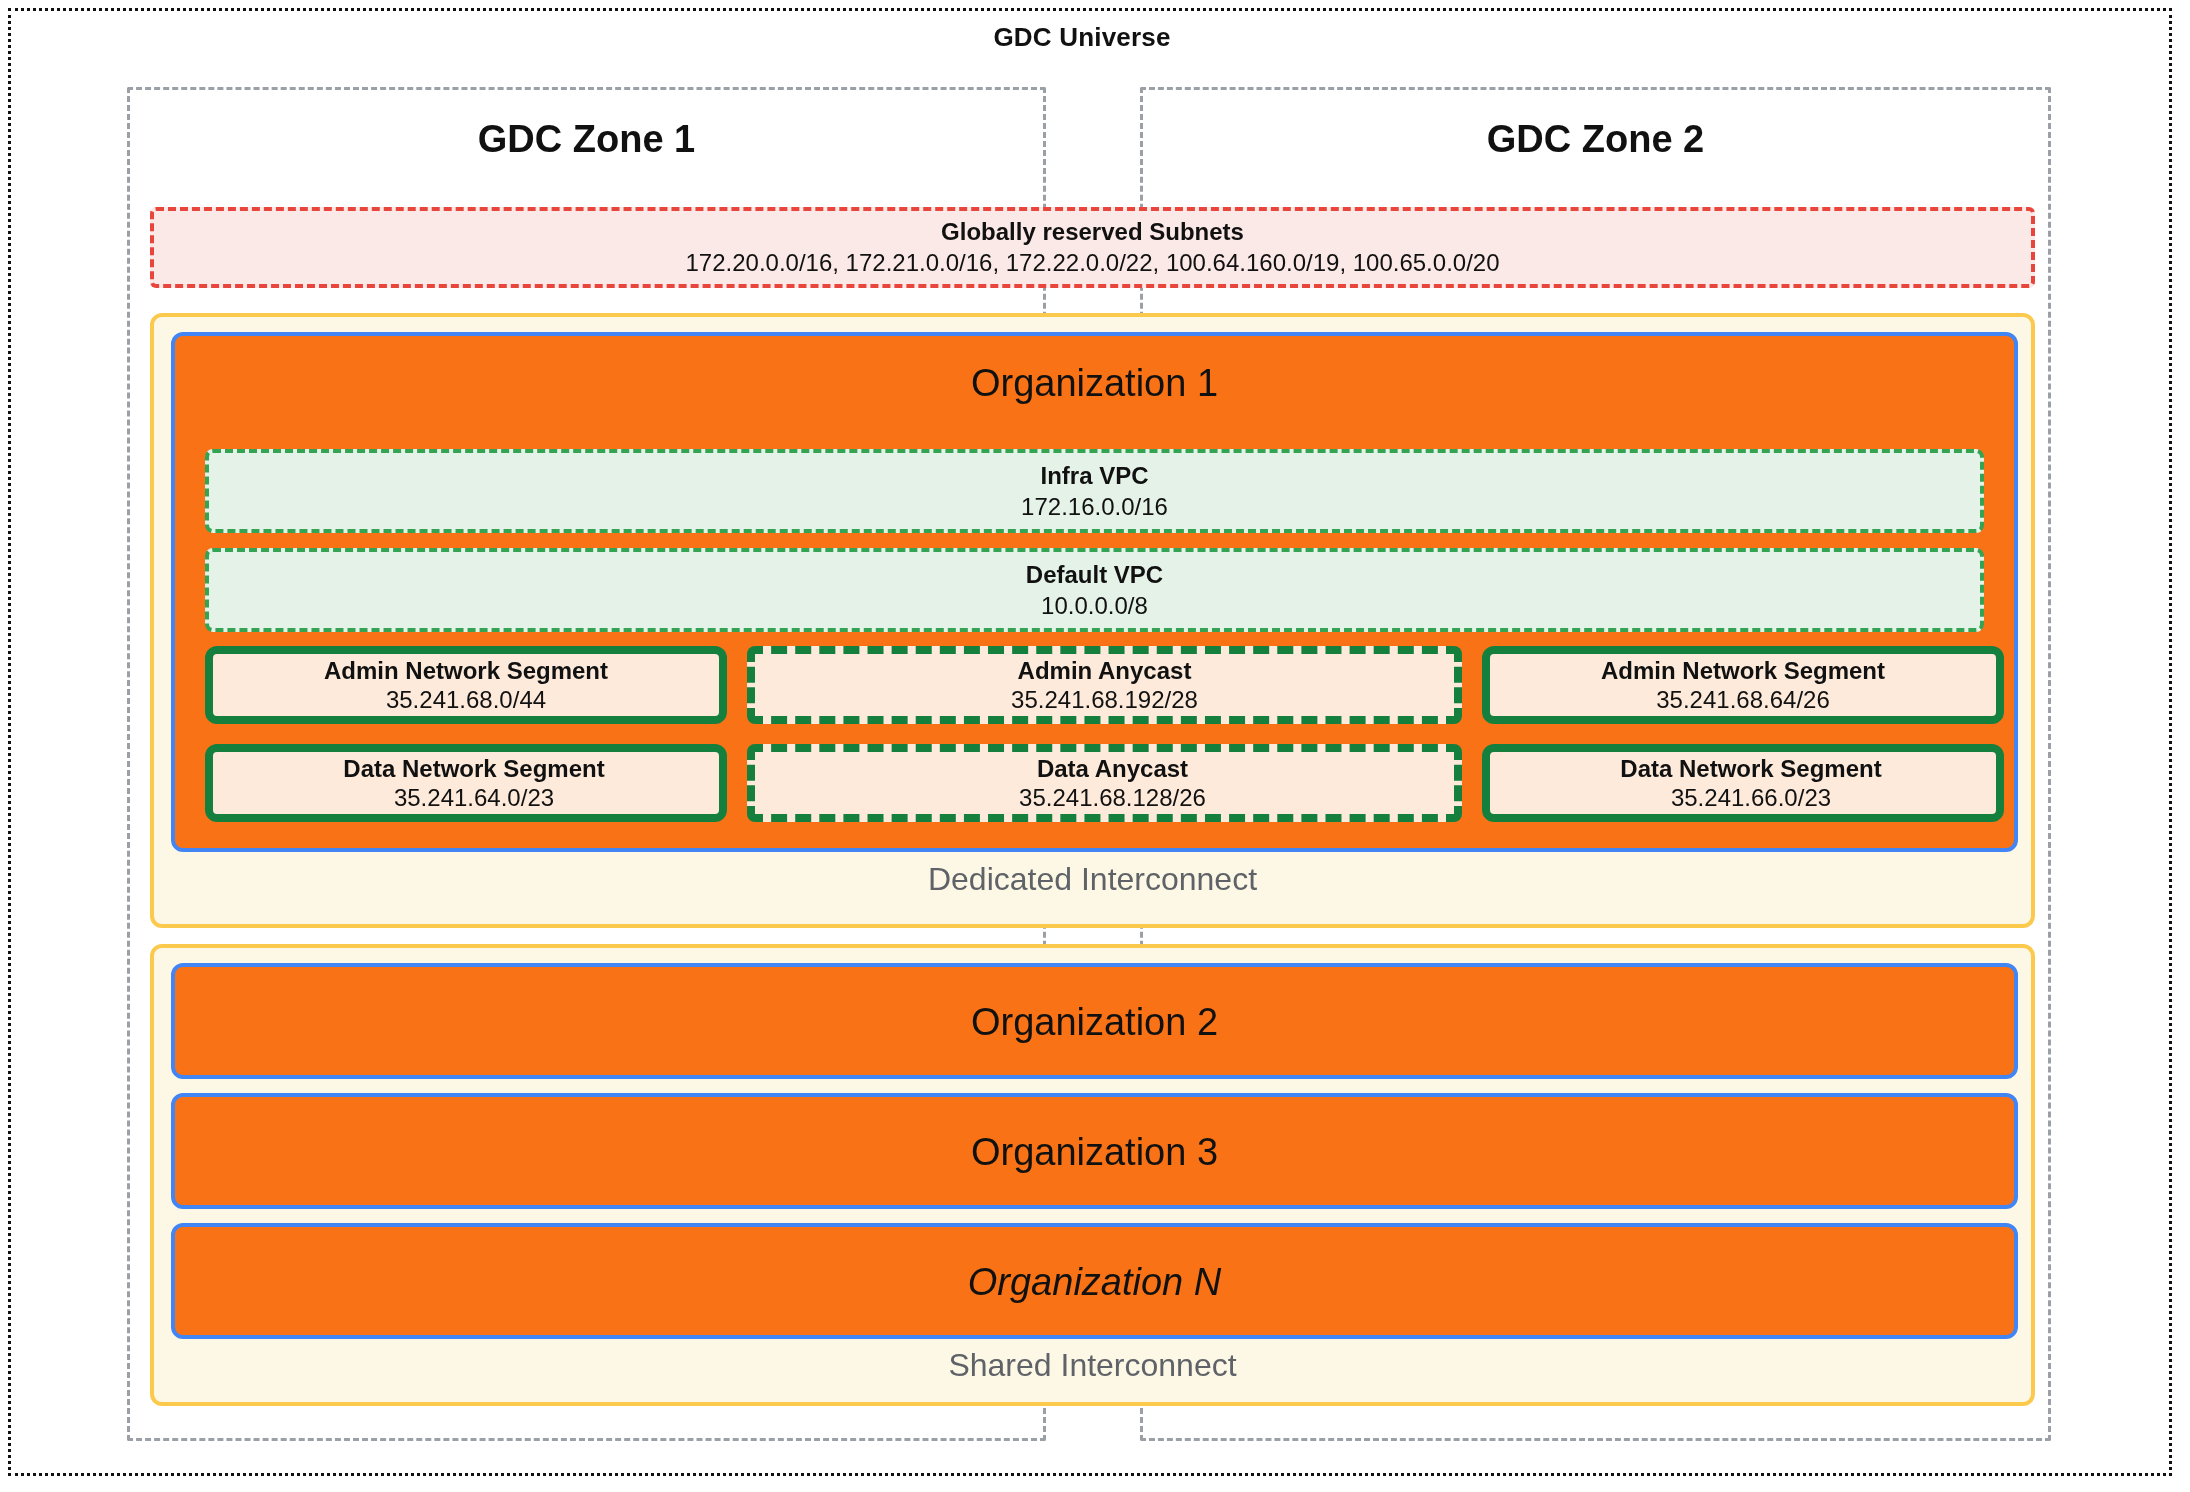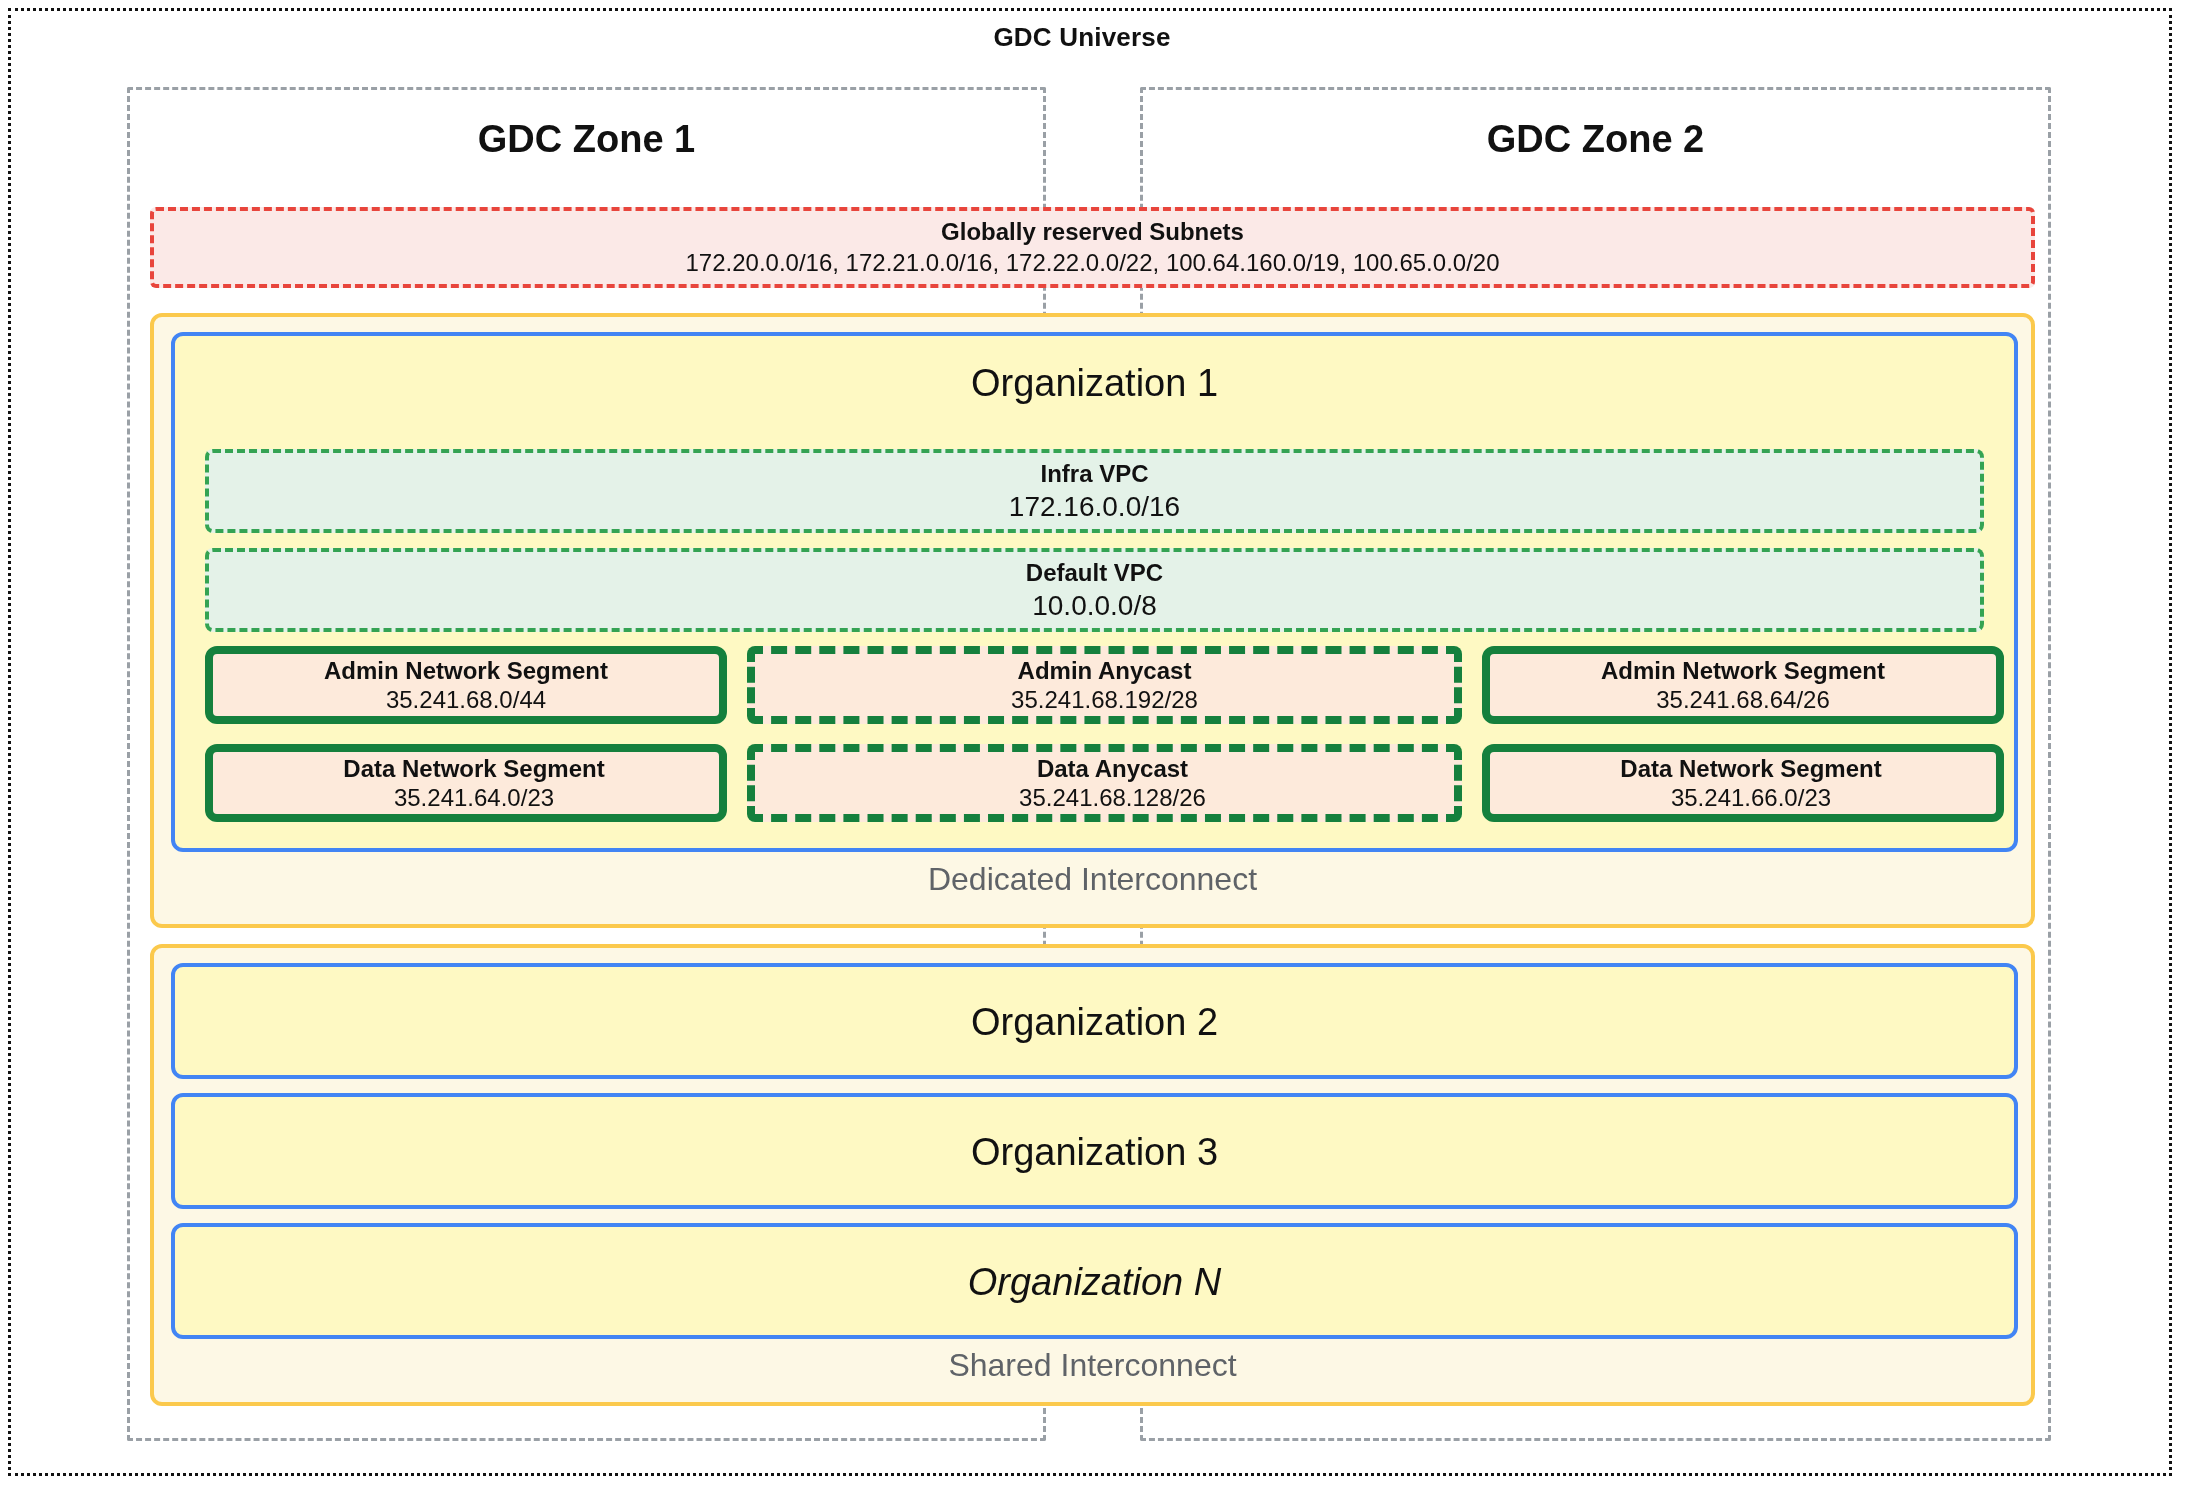--- a/index.html
+++ b/index.html
@@ -116,21 +116,21 @@
   }
   .interconnect-dedicated .interconnect-label { bottom: 26px; }
   .interconnect-shared .interconnect-label    { bottom: 18px; }
 
   
   .org {
     position: absolute;
     box-sizing: border-box;
     border: 4px solid #4285f4;
     border-radius: 12px;
-    background: #fef9c3;
+    background: #f97316;
   }
   .org-title {
     position: absolute;
     left: 0;
     width: 100%;
     text-align: center;
     font-size: 38px;
     color: #111111;
     line-height: 1;
   }
@@ -171,21 +171,21 @@
   }
   .vpc-infra   { top: 113px; height: 84px; }
   .vpc-default { top: 212px; height: 84px; }
   .vpc-title {
     font-size: 24px;
     font-weight: bold;
     color: #111111;
     line-height: 1.05;
   }
   .vpc-cidr {
-    font-size: 28px;
+    font-size: 24px;
     color: #111111;
     line-height: 1.05;
   }
 
   
   .seg {
     position: absolute;
     box-sizing: border-box;
     border: 8px solid #15803d;
     border-radius: 12px;

